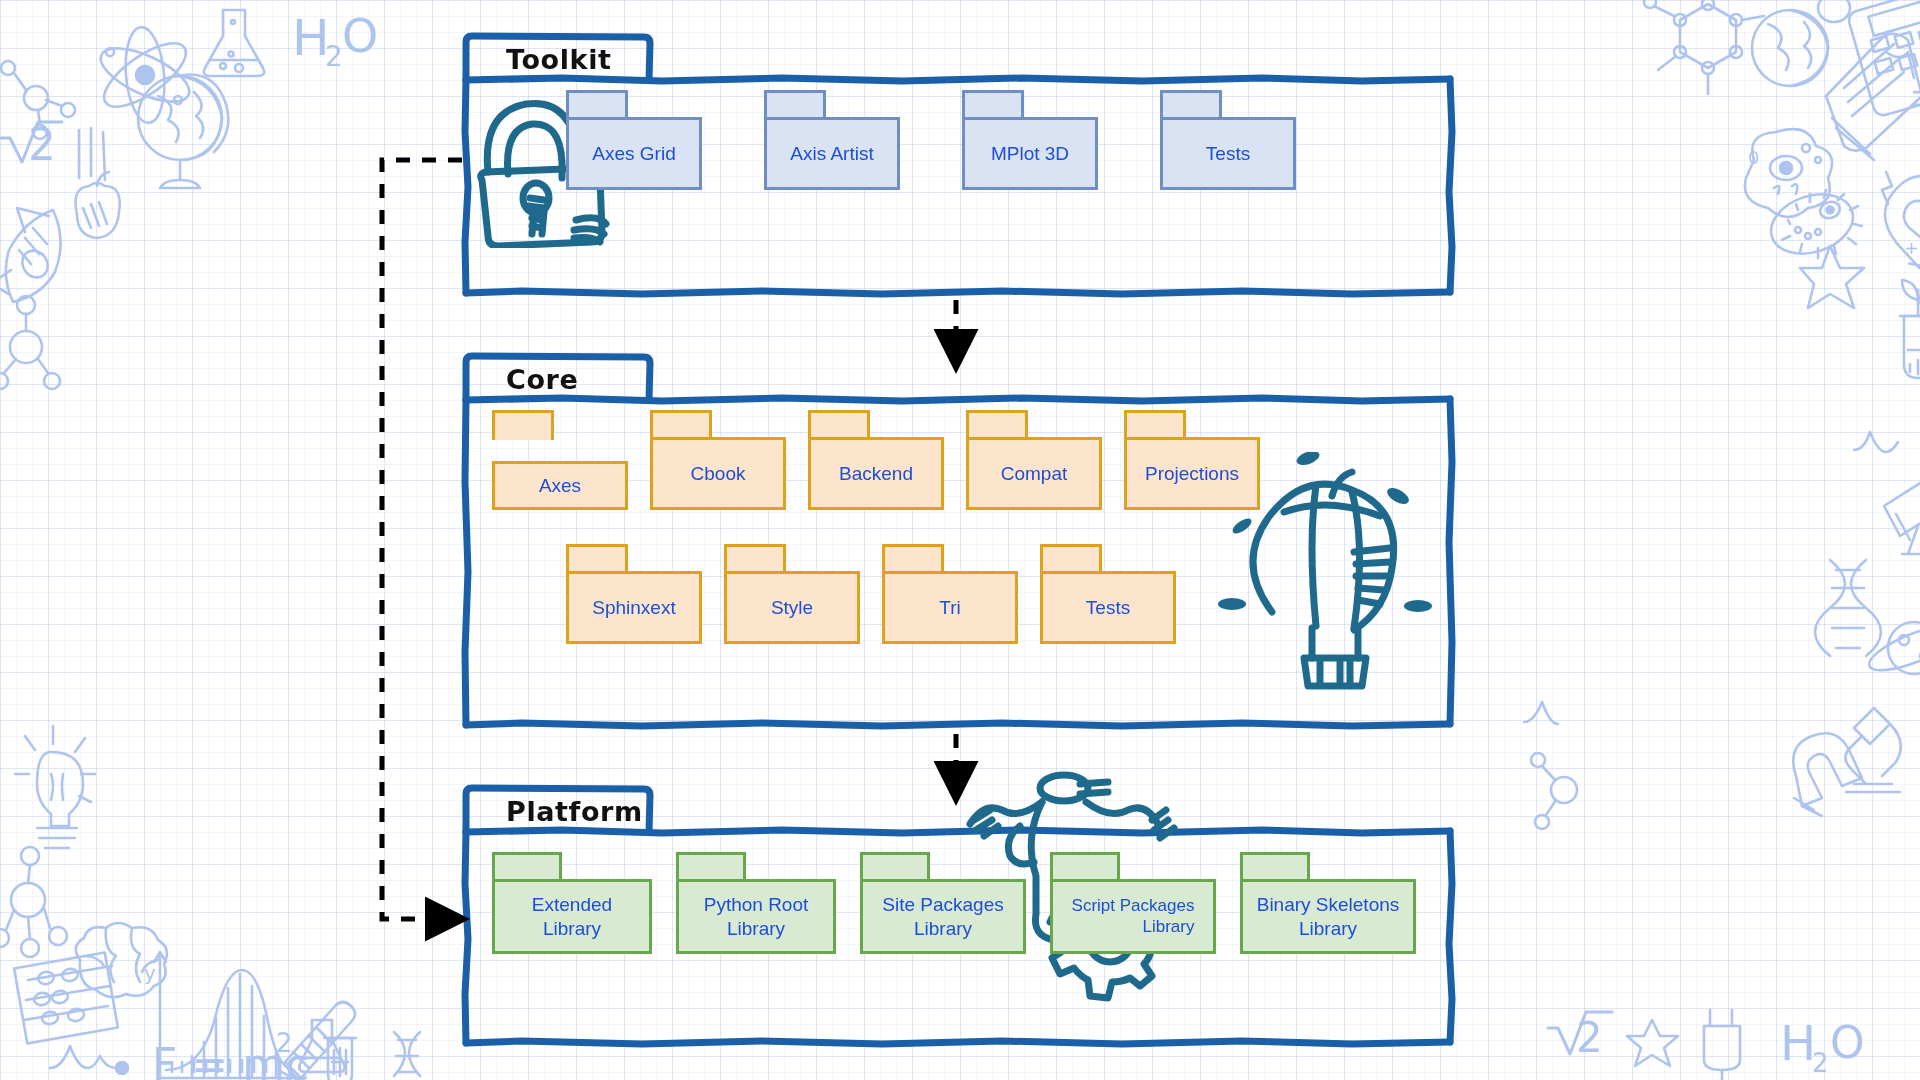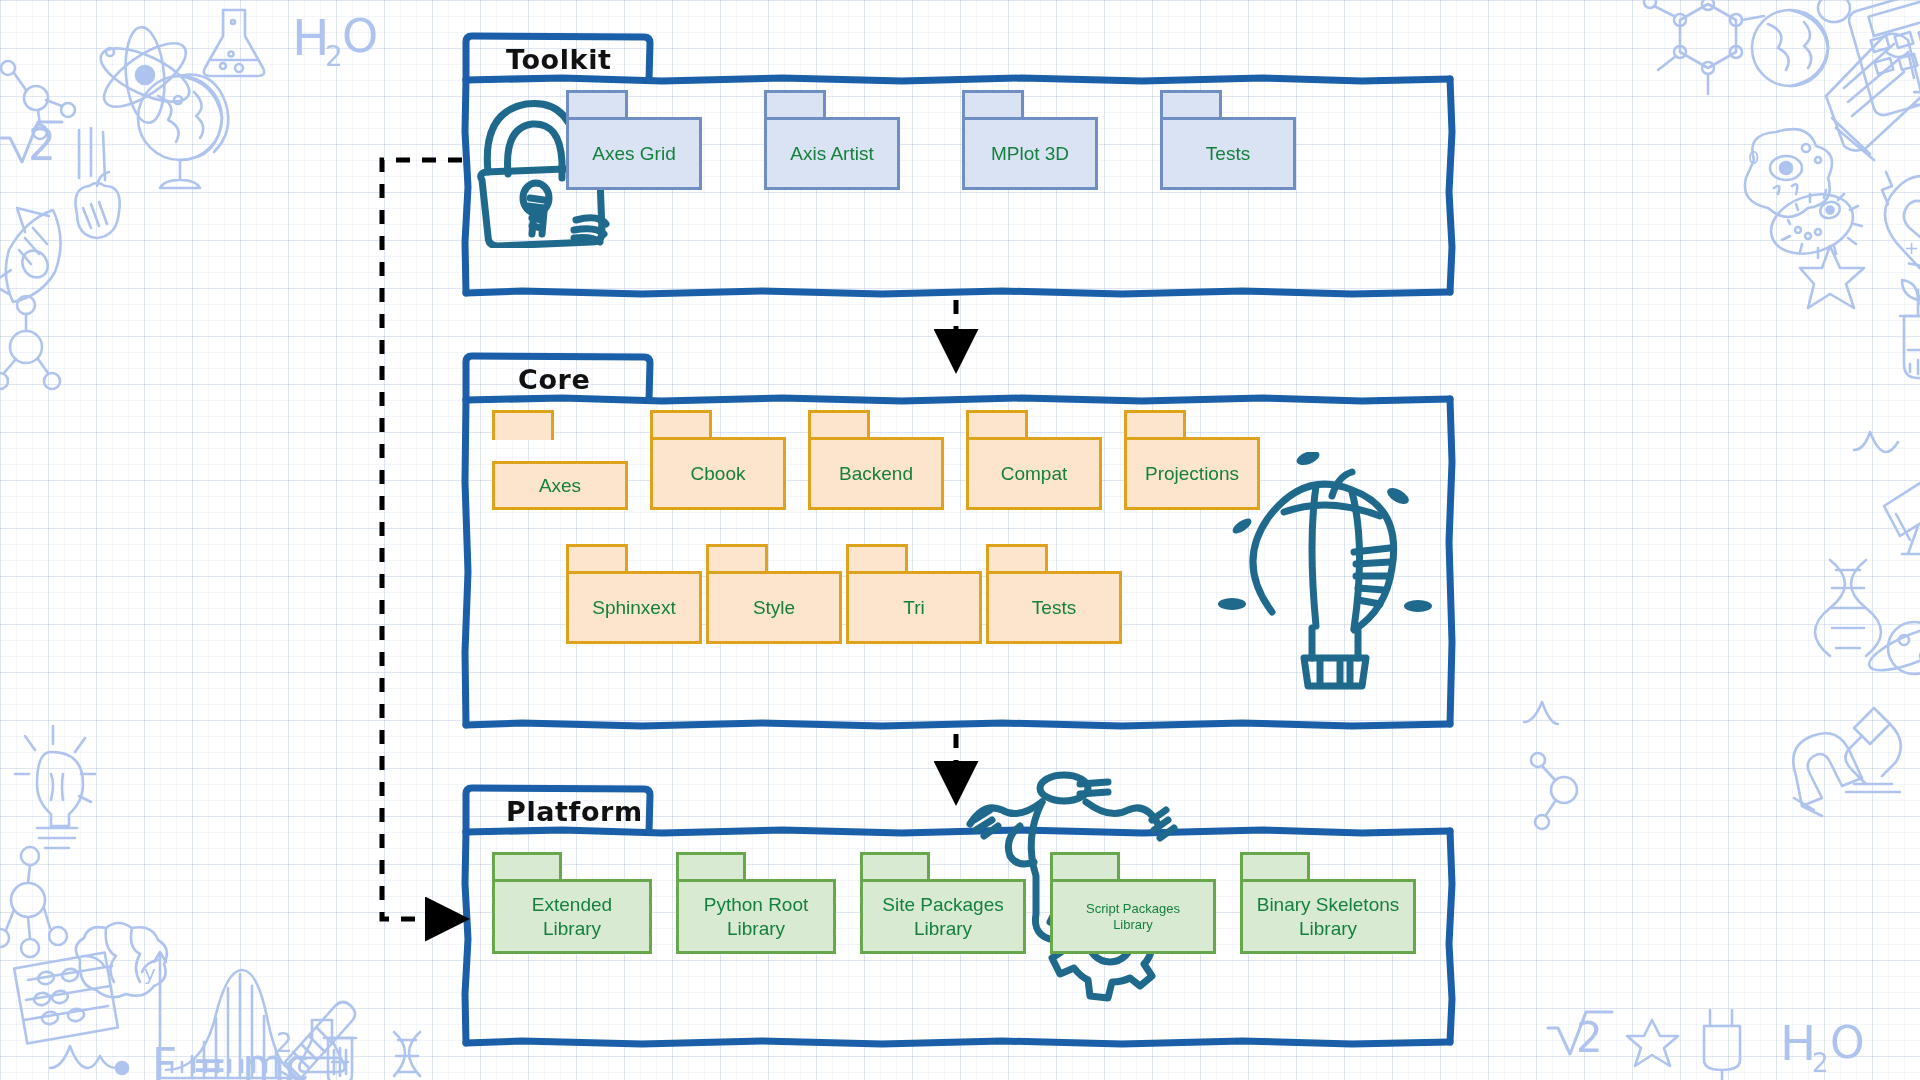--- a/index.html
+++ b/index.html
@@ -59,21 +59,21 @@
     height:30px;
     border-style:solid; border-width:3px;
     border-bottom:none;
   }
   .folder .body {
     position:absolute; left:0; top:27px; right:0; bottom:0;
     border-style:solid; border-width:3px;
     display:flex; align-items:center; justify-content:center;
     text-align:center;
     line-height:1.22;
-    color:#15803d;
+    color:#1d4ed8;
   }
   .folder .body span { display:block; padding:0 6px; }
 
   .f-blue  .tab, .f-blue  .body { background:#dae3f3; border-color:#6f8fc4; }
   .f-amber .tab, .f-amber .body { background:#fde5cd; border-color:#dfa21c; }
   .f-green .tab, .f-green .body { background:#d9ead3; border-color:#67a84d; }
 
   
   #connectors { position:absolute; inset:0; overflow:visible; z-index:6; }
 
@@ -422,21 +422,21 @@
   <div class="section" id="sec-core" style="left:462px; top:352px; width:992px; height:378px;">
     <div class="section-frame">
       <svg viewBox="0 0 992 378" preserveAspectRatio="none">
         <path d="M4 48 L4 10 Q4 4 10 4 L182 5 Q188 5 188 11 L187 48" fill="none" stroke="#1a5fa8" stroke-width="7" stroke-linecap="round"></path>
         <path d="M4 48 L100 46 L200 49 L320 46 L440 49 L560 46 L680 49 L800 46 L900 49 L988 47" fill="none" stroke="#1a5fa8" stroke-width="7" stroke-linecap="round"></path>
         <path d="M988 47 L990 110 L987 190 L990 290 L988 372" fill="none" stroke="#1a5fa8" stroke-width="7" stroke-linecap="round"></path>
         <path d="M988 372 L890 374 L780 371 L660 374 L540 371 L420 374 L300 371 L180 374 L60 371 L4 373" fill="none" stroke="#1a5fa8" stroke-width="7" stroke-linecap="round"></path>
         <path d="M4 373 L3 300 L6 220 L3 130 L4 48" fill="none" stroke="#1a5fa8" stroke-width="7" stroke-linecap="round"></path>
       </svg>
     </div>
-    <div class="section-title" style="left:12px; top:4px; width:188px; height:46px;">
+    <div class="section-title" style="left:0; top:4px; width:188px; height:46px;">
       <span>Core</span>
     </div>
 
     <svg class="deco" style="left:750px; top:100px; width:230px; height:240px;" viewBox="0 0 230 240">
       <g fill="none" stroke="#1f6a8c" stroke-width="7" stroke-linecap="round" stroke-linejoin="round">
         <path d="M60 160 Q24 112 56 66 Q92 18 140 38 Q190 56 180 116 Q174 158 142 178"></path>
         <path d="M104 34 Q96 90 104 174 M140 40 Q154 94 142 176"></path>
         <path d="M72 60 Q116 44 168 64"></path>
         <path d="M100 176 L100 206 M146 176 L146 206"></path>
         <path d="M92 206 L154 206 L150 234 L96 234 Z"></path>
@@ -479,21 +479,21 @@
         </div>
       </div>
       <div class="folder f-amber" style="width:136px;height:100px;">
         <div class="tab" style="width:62px;"></div>
         <div class="body" style="font-size: 19px; justify-content: center;">
           <span>Projections</span>
         </div>
       </div>
     </div>
 
-    <div class="pkg-row" style="left:104px; top:192px; gap:4px;">
+    <div class="pkg-row" style="left:104px; top:192px; gap:22px;">
       <div class="folder f-amber" style="width:136px;height:100px;">
         <div class="tab" style="width:62px;"></div>
         <div class="body" style="font-size: 19px;">
           <span>Sphinxext</span>
         </div>
       </div>
       <div class="folder f-amber" style="width:136px;height:100px;">
         <div class="tab" style="width:62px;"></div>
         <div class="body" style="font-size: 19px;">
           <span>Style</span>
@@ -563,21 +563,21 @@
       </div>
       <div class="folder f-green" style="width:166px;height:102px;">
         <div class="tab" style="width:70px;"></div>
         <div class="body" style="white-space: pre-line; font-size: 19px;">
           <span>Site Packages
 Library</span>
         </div>
       </div>
       <div class="folder f-green" style="width:166px;height:102px;">
         <div class="tab" style="width:70px;"></div>
-        <div class="body" style="white-space: pre-line; font-size: 13px;">
+        <div class="body" style="white-space: pre-line; font-size: 17px; text-align: right;">
           <span>Script Packages
 Library</span>
         </div>
       </div>
       <div class="folder f-green" style="width:176px;height:102px;padding-left:44px;">
         <div class="tab" style="width:70px;"></div>
         <div class="body" style="white-space: pre-line; font-size: 19px;">
           <span>Binary Skeletons
 Library</span>
         </div>

